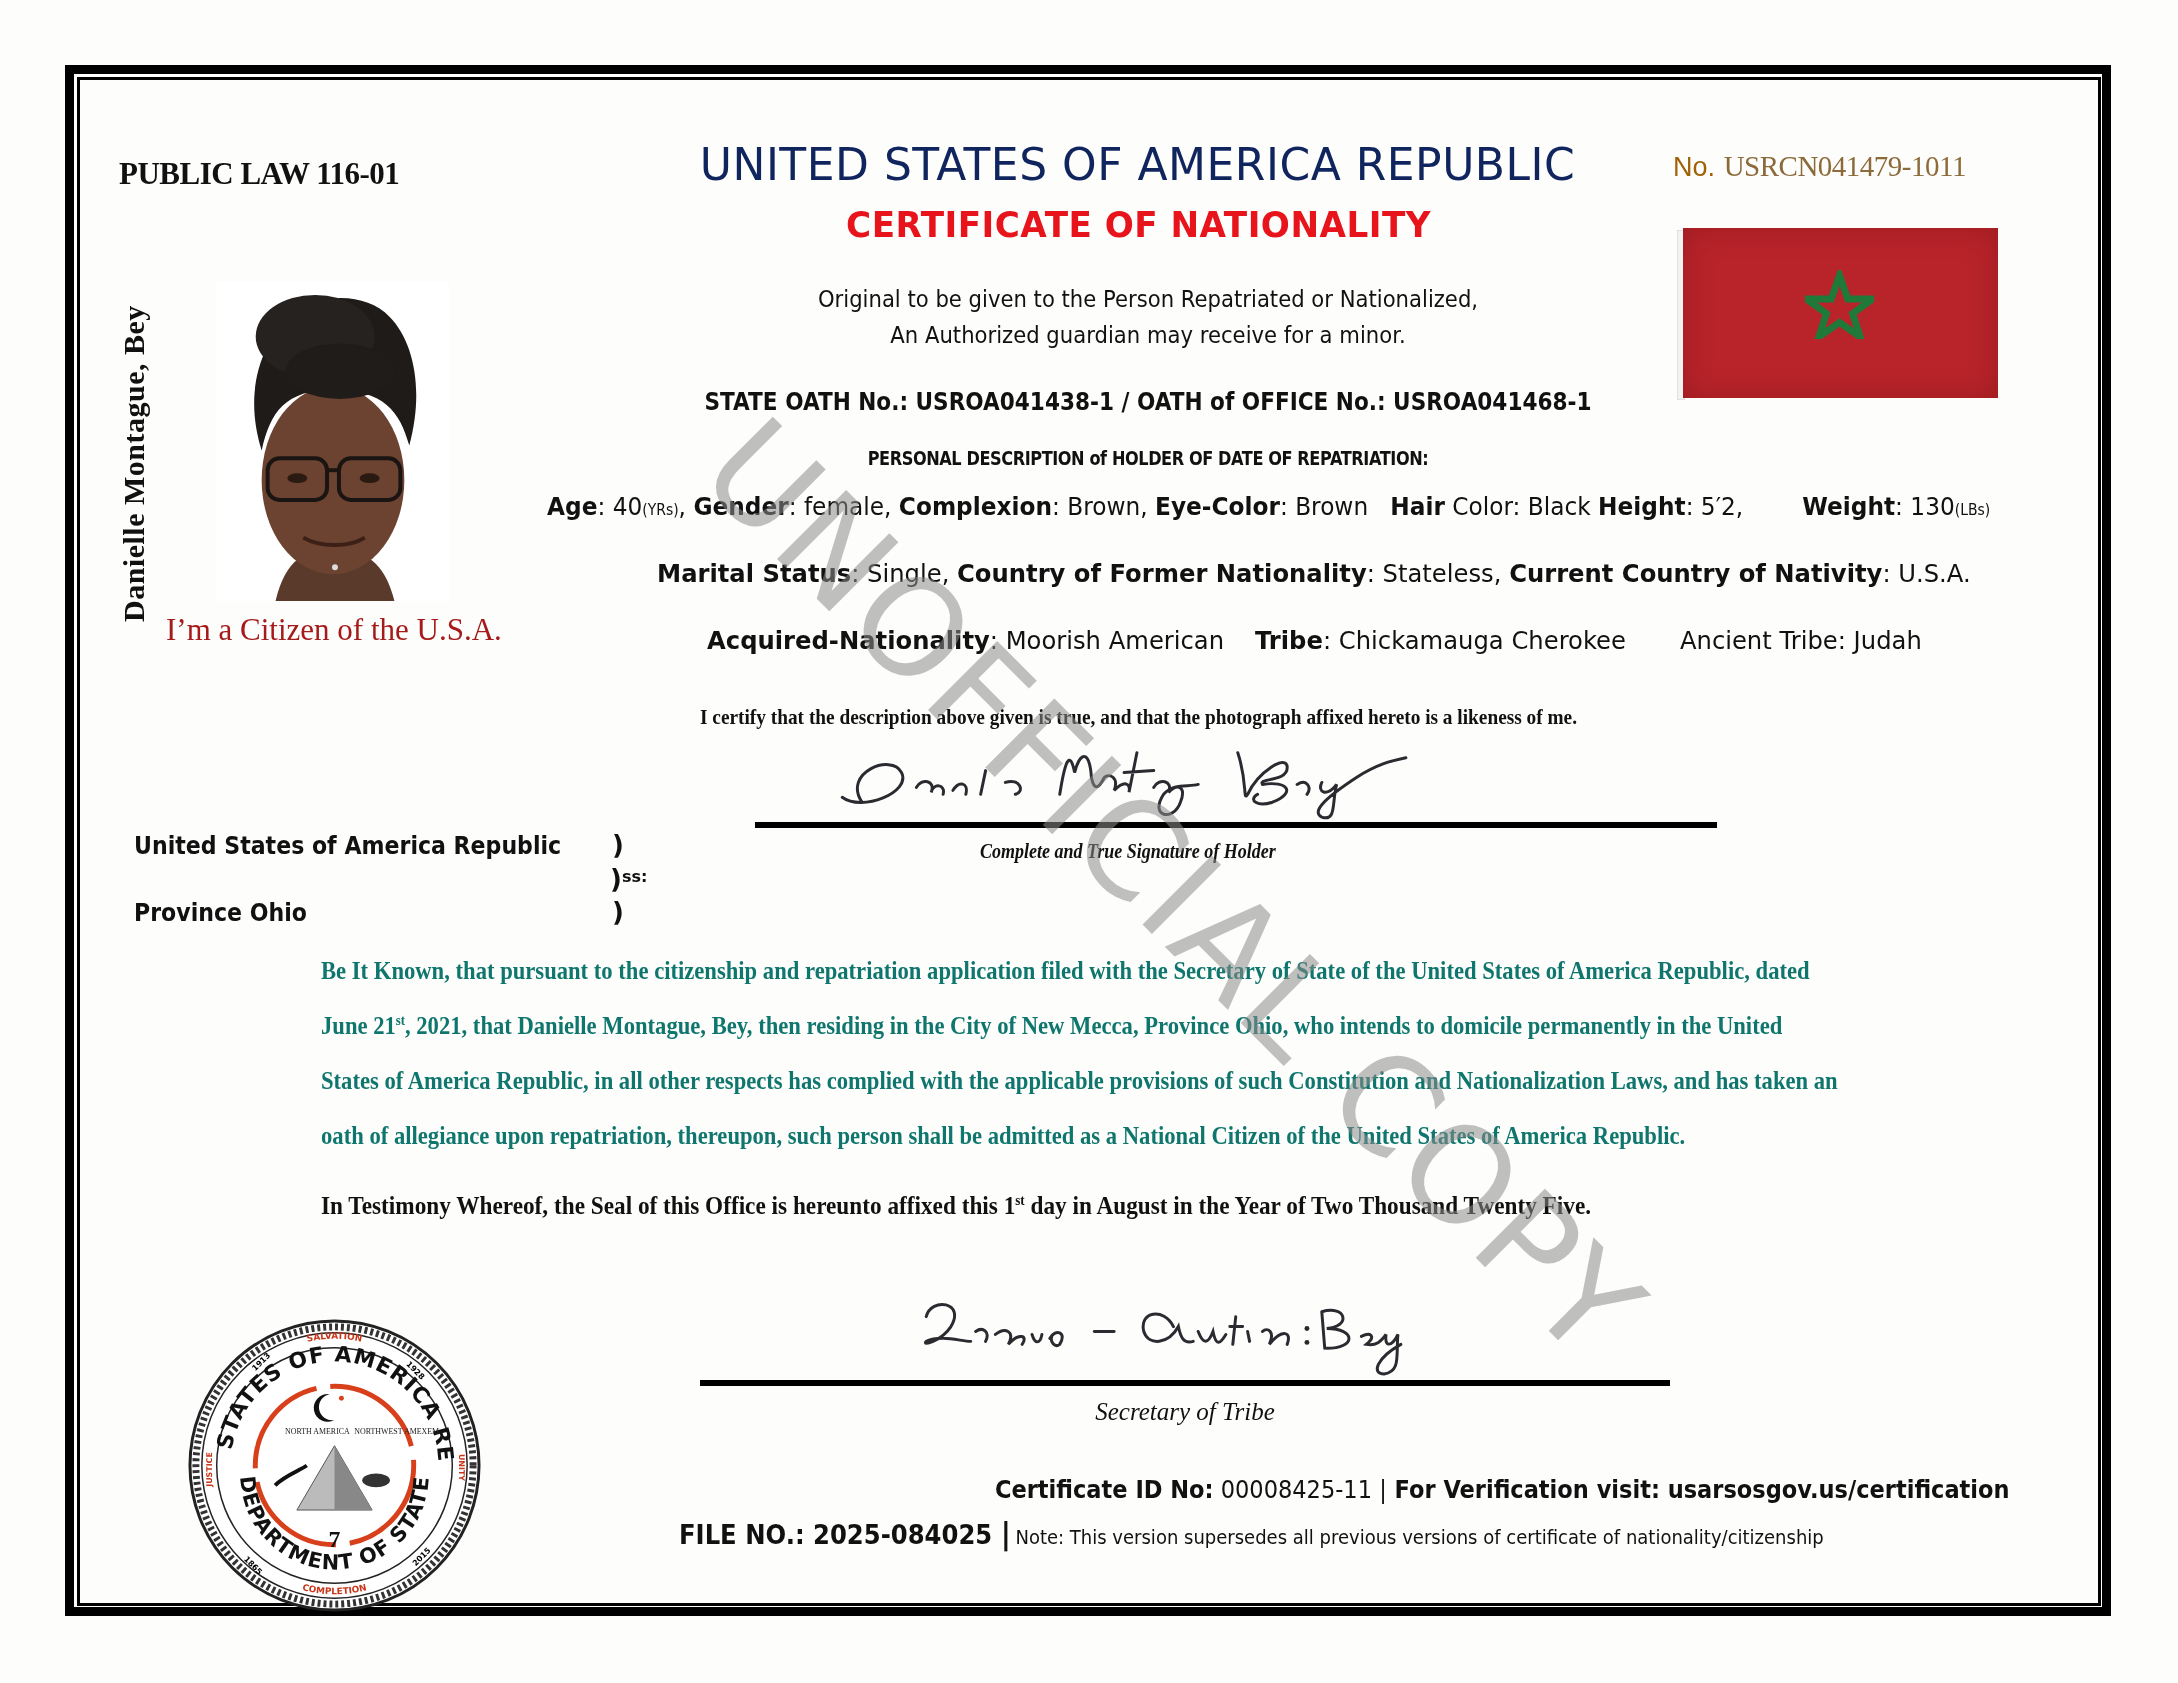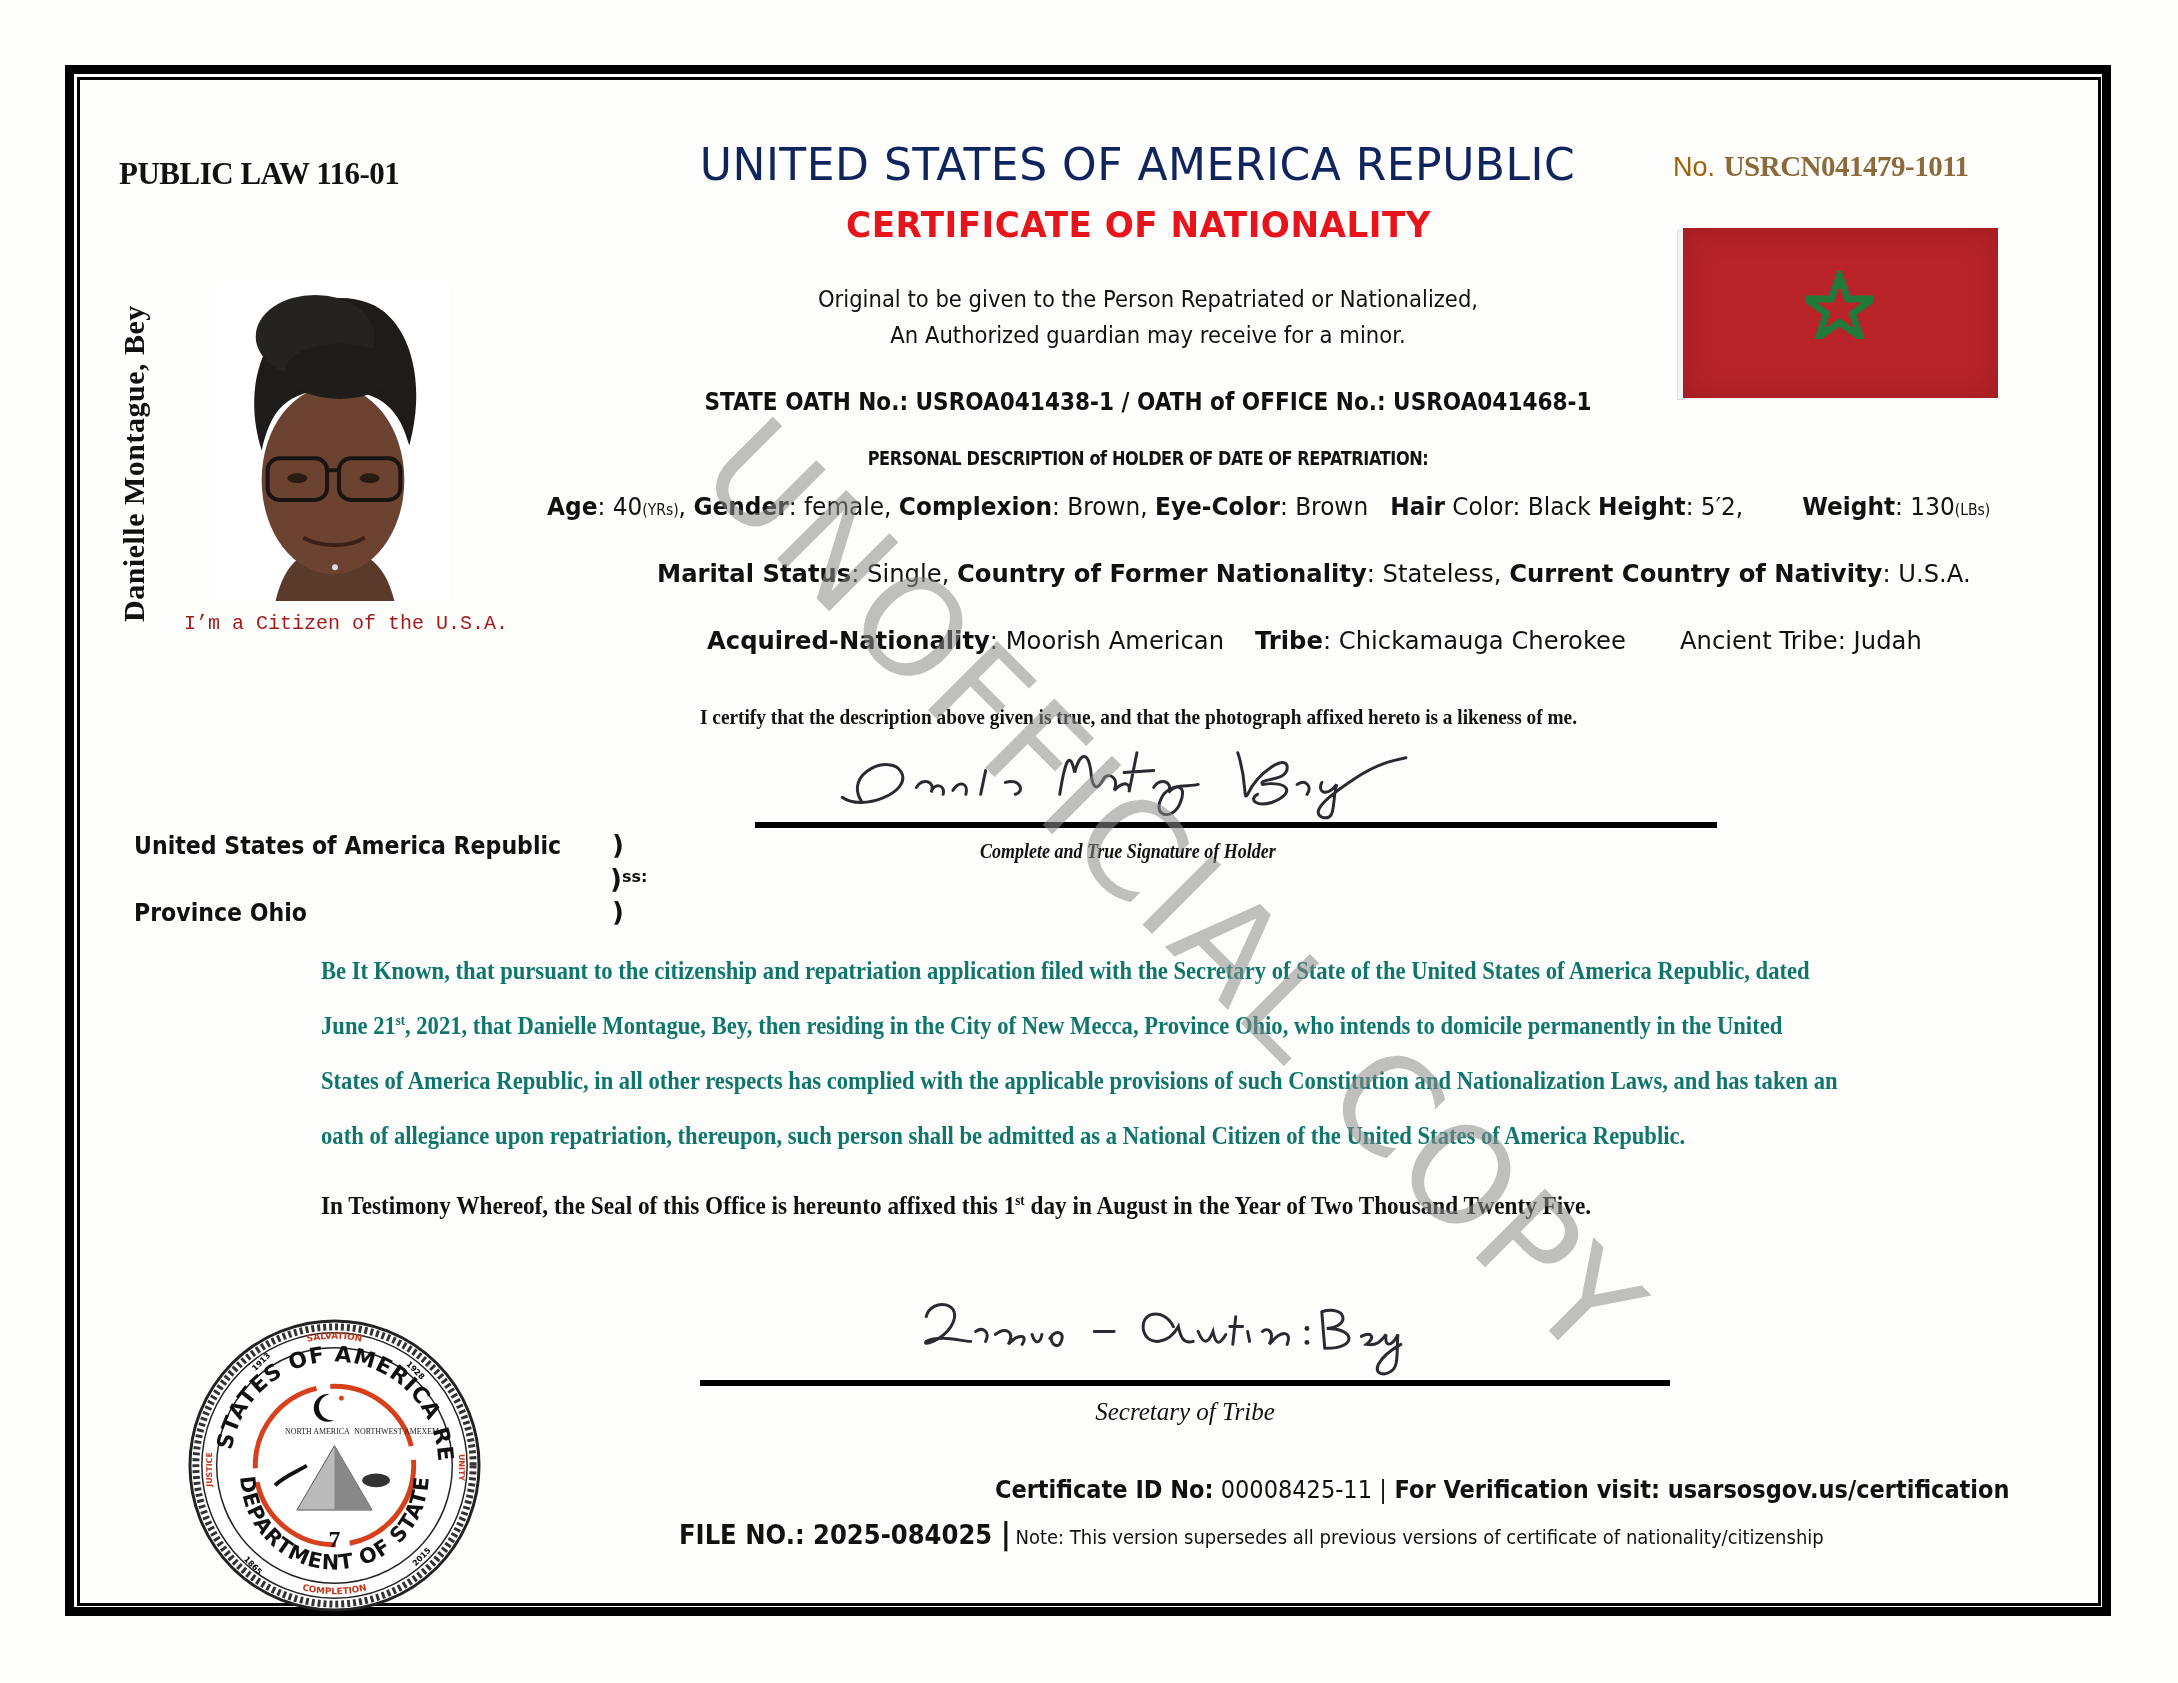--- a/index.html
+++ b/index.html
@@ -11,40 +11,40 @@
     
     .border-outer { left: 65px; top: 65px; width: 2046px; height: 1551px; border: 9px solid #000; box-sizing: border-box; }
     .border-inner { left: 77px; top: 77px; width: 2024px; height: 1529px; border: 3px solid #000; box-sizing: border-box; }
 
     .public-law { left: 119px; top: 156px; font-family: Liberation Serif, serif; font-weight: bold; font-size: 31px; letter-spacing: -0.5px; }
     .title-main { left: 0; width: 2277px; top: 139px; text-align: center; font-family: "DejaVu Sans", sans-serif; font-size: 44px; color: #10245e; letter-spacing: 0.5px; }
     .title-main span { position: relative; left: -1px; }
     .title-sub { left: 594px; width: 1089px; top: 204px; text-align: center; font-family: "DejaVu Sans", sans-serif; font-weight: bold; font-size: 36px; color: #e8141c; letter-spacing: 0.5px; transform: scaleX(0.95); }
     .cert-no { left: 1673px; top: 150px; font-size: 27px; white-space: nowrap; }
     .cert-no .lbl { font-family: Liberation Sans, sans-serif; color: #a16207; }
-    .cert-no .val { font-family: "Liberation Serif", serif; font-weight: bold; color: #8c6a3a; font-size: 29px; letter-spacing: -0.5px; }
+    .cert-no .val { font-family: "Liberation Serif", serif; font-weight: normal; color: #8c6a3a; font-size: 29px; letter-spacing: -0.5px; }
 
     .flag { left: 1683px; top: 228px; width: 315px; height: 170px; background: #b8242a; box-shadow: inset 0 0 30px rgba(80,0,0,0.25); }
     .flag-pole { left: 1677px; top: 230px; width: 6px; height: 168px; background: #f2f2f2; border: 1px solid #e0e0e0; }
     .flag svg { position: absolute; left: 122px; top: 42px; }
 
     .instr { left: 673px; width: 950px; top: 281px; text-align: center; font-family: "DejaVu Sans", sans-serif; font-size: 23px; line-height: 36px; color: #111; transform: scaleX(0.92); }
     .oath { left: 554px; width: 1188px; top: 388px; text-align: center; font-weight: bold; font-size: 24px; transform: scaleX(0.9); white-space: nowrap; }
     .pd-heading { left: 554px; width: 1188px; top: 447px; text-align: center; font-weight: bold; font-size: 19px; transform: scaleX(0.85); white-space: nowrap; letter-spacing: -0.5px; }
 
     .row { white-space: nowrap; font-size: 25px; transform-origin: left center; }
     .row b { font-weight: bold; }
     .row small { font-size: 15px; }
     .row1 { left: 547px; top: 492px; transform: scaleX(0.93); }
     .row2 { left: 657px; top: 559px; transform: scaleX(0.97); }
     .row3 { left: 707px; top: 626px; transform: scaleX(0.97); }
 
     .photo { left: 216px; top: 282px; width: 233px; height: 319px; background: #fff; overflow: hidden; }
     .name-vert { left: 117px; top: 622px; font-family: "Liberation Serif", serif; font-weight: bold; font-size: 30px; transform: rotate(-90deg); transform-origin: left top; white-space: nowrap; letter-spacing: 0.5px; }
-    .citizen { left: 184px; top: 612px; font-family: Liberation Mono, monospace; color: #a51a1a; font-size: 20px; white-space: nowrap; }
+    .citizen { left: 166px; top: 612px; font-family: Liberation Serif, serif; color: #a51a1a; font-size: 31px; white-space: nowrap; }
 
     .certify { left: 594px; width: 1089px; top: 705px; text-align: center; font-family: "Liberation Serif", serif; font-weight: bold; font-size: 21px; transform: scaleX(0.92); white-space: nowrap; }
     .sig1 { left: 822px; top: 733px; width: 792px; height: 89px; }
     .sigline1 { left: 755px; top: 822px; width: 962px; height: 6px; background: #000; }
     .sig1-label { left: 980px; top: 840px; width: 653px; text-align: left; font-family: "Liberation Serif", serif; font-style: italic; font-weight: bold; font-size: 20px; transform: scaleX(0.9); transform-origin: left; white-space: nowrap; }
 
     .venue { font-weight: bold; font-size: 24px; white-space: nowrap; transform: scaleX(0.92); transform-origin: left; }
     .venue1 { left: 134px; top: 832px; }
     .venue2 { left: 134px; top: 899px; }
     .paren { font-weight: bold; font-size: 26px; }

